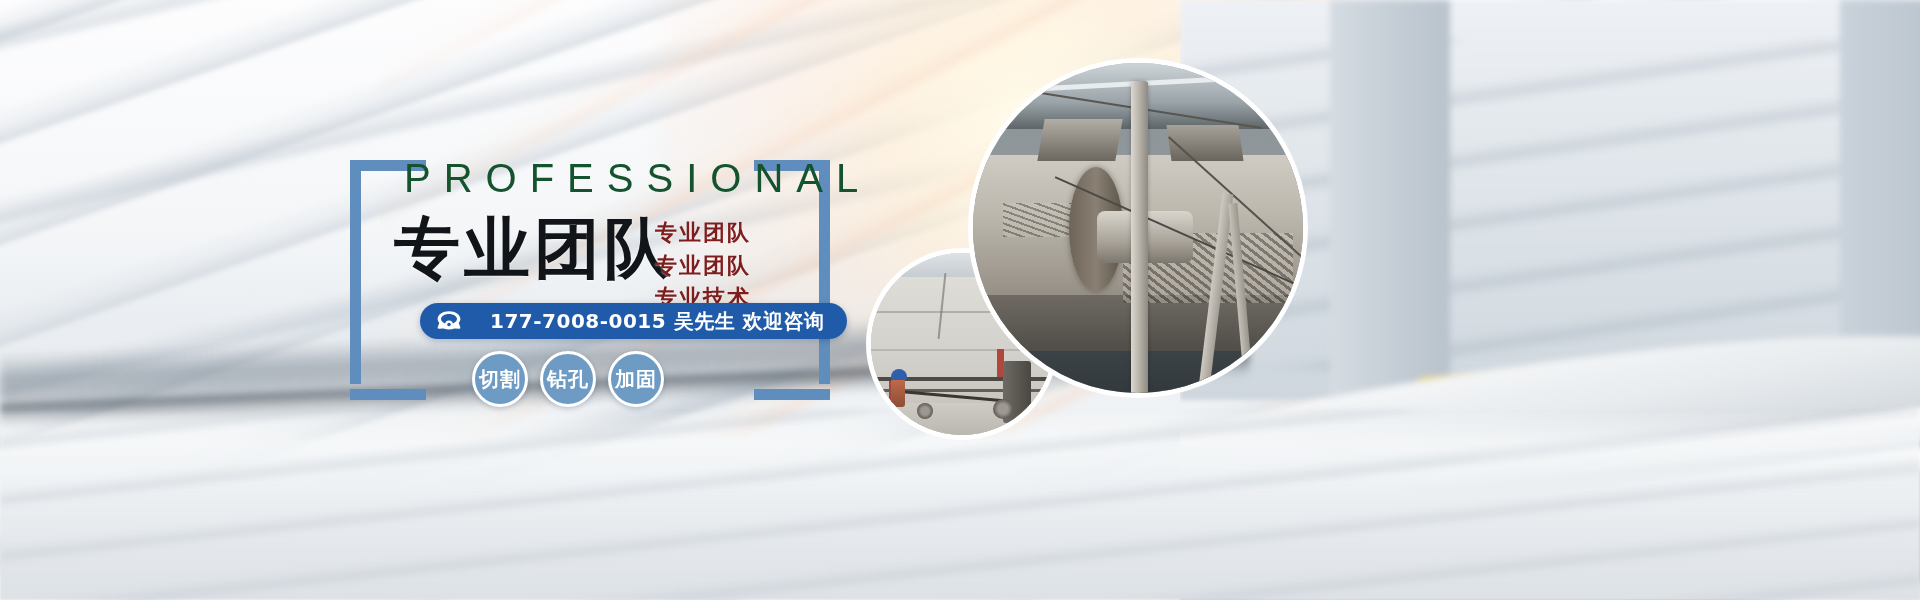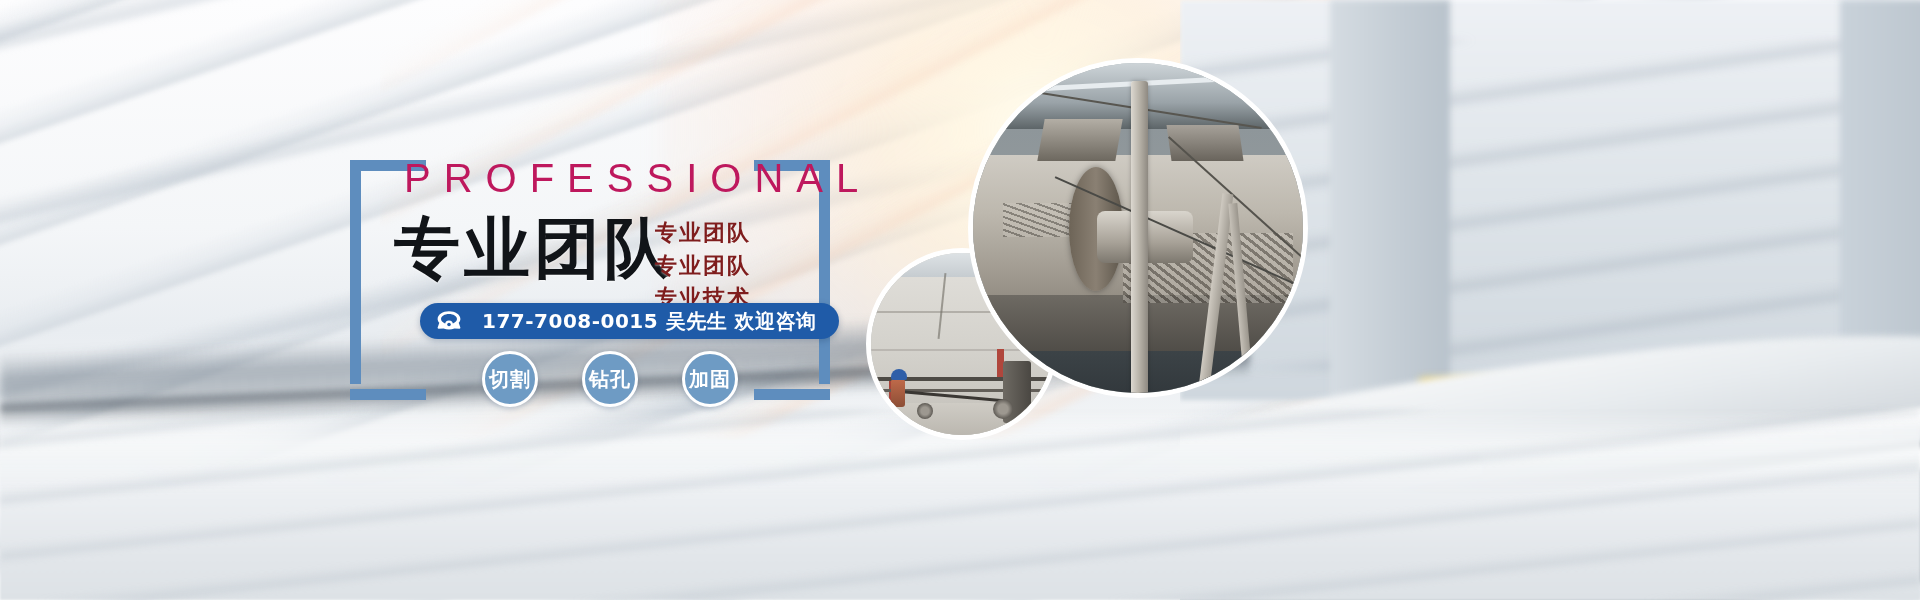--- a/index.html
+++ b/index.html
@@ -231,21 +231,21 @@
   .br-tl-h { left:0;    top:0;    width:76px; height:11px; }
   .br-tl-v { left:0;    top:0;    width:11px; height:224px; }
   .br-tr-h { right:0;   top:0;    width:76px; height:11px; }
   .br-tr-v { right:0;   top:0;    width:11px; height:224px; }
   .br-bl-h { left:0;    bottom:0; width:76px; height:11px; }
   .br-br-h { right:0;   bottom:0; width:76px; height:11px; }
 
   .headline-en {
     position:absolute; left:404px; top:156px; z-index:9;
     font-size:40px; font-weight:300; letter-spacing:13px;
-    color:#be185d; white-space:nowrap;
+    color:#14532d; white-space:nowrap;
     font-family:"Liberation Sans", sans-serif;
   }
   .headline-cn {
     position:absolute; left:394px; top:216px; z-index:9;
     font-size:66px; font-weight:700; letter-spacing:4px;
     color:#111418; line-height:1; white-space:nowrap;
     font-family:"DejaVu Sans", sans-serif;
     text-shadow:0 1px 2px rgba(255,255,255,.65);
   }
   .sub-list {
@@ -254,32 +254,32 @@
   }
   .sub-list li {
     list-style:none; font-size:22px; font-weight:700; letter-spacing:2px;
     color:#7f1d1d; line-height:1.25; white-space:nowrap;
     font-family:"DejaVu Sans", sans-serif;
     text-shadow:0 1px 2px rgba(255,255,255,.5);
   }
 
   .phone-pill {
     position:absolute; left:420px; top:303px; z-index:9;
-    display:flex; align-items:center; gap:20px;
+    display:flex; align-items:center; gap:28px;
     height:36px; padding:0 22px 0 16px;
     background:#1f5ba8; border-radius:20px;
     box-shadow:0 2px 6px rgba(20,50,90,.28);
   }
   .phone-icon { width:26px; height:22px; flex:0 0 auto; }
   .phone-text {
     color:#fff; font-size:20px; font-weight:700; letter-spacing:.5px;
     white-space:nowrap; font-family:"DejaVu Sans", sans-serif;
   }
 
-  .pills { position:absolute; left:482px; top:351px; z-index:9; display:flex; gap:44px; }
+  .pills { position:absolute; left:472px; top:351px; z-index:9; display:flex; gap:12px; }
   .circle-btn {
     width:56px; height:56px; border-radius:50%;
     background:#6e9bc4; border:3px solid #ffffff;
     display:flex; align-items:center; justify-content:center;
     color:#fff; font-size:20px; font-weight:700; letter-spacing:1px;
     font-family:"DejaVu Sans", sans-serif;
     box-shadow:0 2px 5px rgba(40,70,110,.25);
   }
 </style>
 </head>

